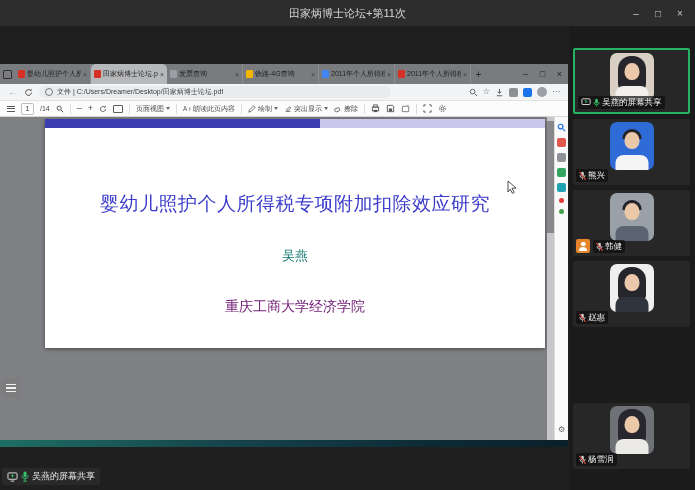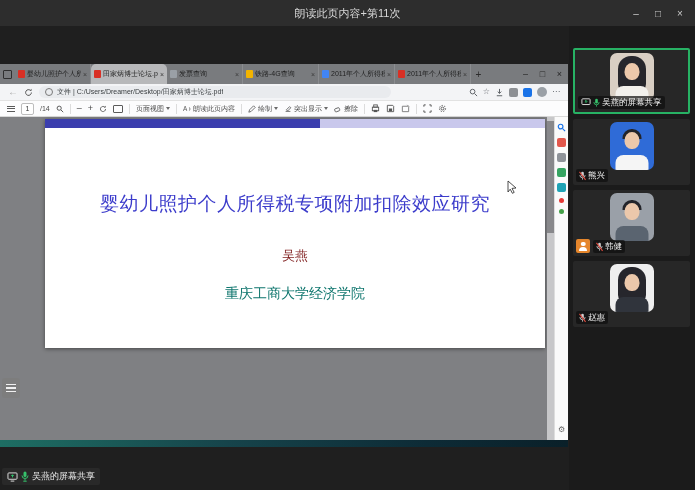--- a/index.html
+++ b/index.html
@@ -50,22 +50,22 @@
   .pm{font-size:9px;color:#4a4a4a;line-height:1;}
   .fit-ico{width:8px;height:6px;border:1px solid #5a5a5a;border-radius:1px;}
   svg.ico{display:block;}
   
   .pdfcontent{position:absolute;left:0;top:53px;width:568px;height:323px;background:#7f8083;}
   .page{position:absolute;left:45px;top:2px;width:500px;height:229px;background:#ffffff;box-shadow:0 1px 4px rgba(0,0,0,.45);overflow:hidden;}
   .deco-bar{position:absolute;left:0;top:0;width:100%;height:9px;display:flex;}
   .deco-a{height:100%;}
   .s-title{position:absolute;left:0;right:0;top:72px;text-align:center;
            font-family:"Liberation Serif","DejaVu Serif",serif;font-size:19px;letter-spacing:.5px;}
-  .s-author{position:absolute;left:0;right:0;top:128px;text-align:center;font-family:"Liberation Serif","DejaVu Serif",serif;font-size:13px;color:#7f1d1d;}
-  .s-affil{position:absolute;left:0;right:0;top:166px;text-align:center;font-family:"Liberation Serif","DejaVu Serif",serif;font-size:14px;color:#0f766e;}
+  .s-author{position:absolute;left:0;right:0;top:128px;text-align:center;font-family:"Liberation Serif","DejaVu Serif",serif;font-size:13px;color:#0f766e;}
+  .s-affil{position:absolute;left:0;right:0;top:179px;text-align:center;font-family:"Liberation Serif","DejaVu Serif",serif;font-size:14px;color:#701a75;}
   .s-date{position:absolute;left:0;right:0;top:219px;text-align:center;font-family:"Liberation Serif","DejaVu Serif",serif;font-style:italic;font-size:14px;color:#151515;}
   .s-event{position:absolute;left:0;right:0;top:243px;text-align:center;font-family:"Liberation Serif","DejaVu Serif",serif;font-size:14px;color:#151515;}
   .clip-text{position:absolute;left:278px;top:309px;width:175px;height:6px;opacity:.65;
              background:repeating-linear-gradient(90deg,#9a9ab4 0 5px,transparent 5px 9px);}
   .clip-text2{position:absolute;left:463px;top:310px;width:22px;height:5px;opacity:.6;
              background:repeating-linear-gradient(90deg,#8a8aa4 0 4px,transparent 4px 7px);}
   .pdf-scroll{position:absolute;right:14px;top:0;width:7px;height:100%;background:#c7c7c9;}
   .pdf-thumb{position:absolute;left:0;top:4px;width:7px;height:112px;background:#88888b;}
   
   .sidestrip{position:absolute;right:0;top:0;width:14px;height:100%;background:#fafafa;border-left:1px solid #ddd;
@@ -102,21 +102,21 @@
   .chip.shift{left:20px;}
   
   .cursor{position:absolute;left:507px;top:180px;}
 </style>
 </head>
 <body>
 
 <div id="frame">
 
   <div class="titlebar">
-    <div class="mtitle">朗读此页内容+第11次</div>
+    <div class="mtitle">田家炳博士论坛+第11次</div>
     <div class="tb-ctls">
       <div class="tb-ctl">–</div>
       <div class="tb-ctl">□</div>
       <div class="tb-ctl">×</div>
     </div>
   </div>
 
   <div class="browser">
 
     <div class="tabstrip">
@@ -398,15 +398,31 @@
           <rect x="2.5" y="0.5" width="3" height="5.5" rx="1.5" fill="#d0d0d0"></rect>
           <path d="M1 4.5a3 3 0 0 0 6 0" fill="none" stroke="#d0d0d0" stroke-width="1"></path>
           <line x1="4" y1="8" x2="4" y2="9.6" stroke="#d0d0d0" stroke-width="1"></line>
           <line x1="0.5" y1="0.8" x2="7.5" y2="10" stroke="#e04b3f" stroke-width="1.2"></line>
         </svg>
         <span class="nm">韩健</span>
       </div>
     </div>
 
 
+    <div class="tile" style="top:377px;">
+      <div class="avatar" style="background: rgb(110, 114, 118);">
+        <span class="av-hair-f"></span>
+          <span class="av-face"></span>
+        <span class="av-body" style="background: rgb(236, 234, 230);"></span>
+      </div>
+      <div class="chip">
+        <svg class="ico" width="7" height="10" viewBox="0 0 8 11">
+          <rect x="2.5" y="0.5" width="3" height="5.5" rx="1.5" fill="#d0d0d0"></rect>
+          <path d="M1 4.5a3 3 0 0 0 6 0" fill="none" stroke="#d0d0d0" stroke-width="1"></path>
+          <line x1="4" y1="8" x2="4" y2="9.6" stroke="#d0d0d0" stroke-width="1"></line>
+          <line x1="0.5" y1="0.8" x2="7.5" y2="10" stroke="#e04b3f" stroke-width="1.2"></line>
+        </svg>
+        <span class="nm">杨雪润</span>
+      </div>
+    </div>
 
   </div>
 </div>
 
 </body></html>

